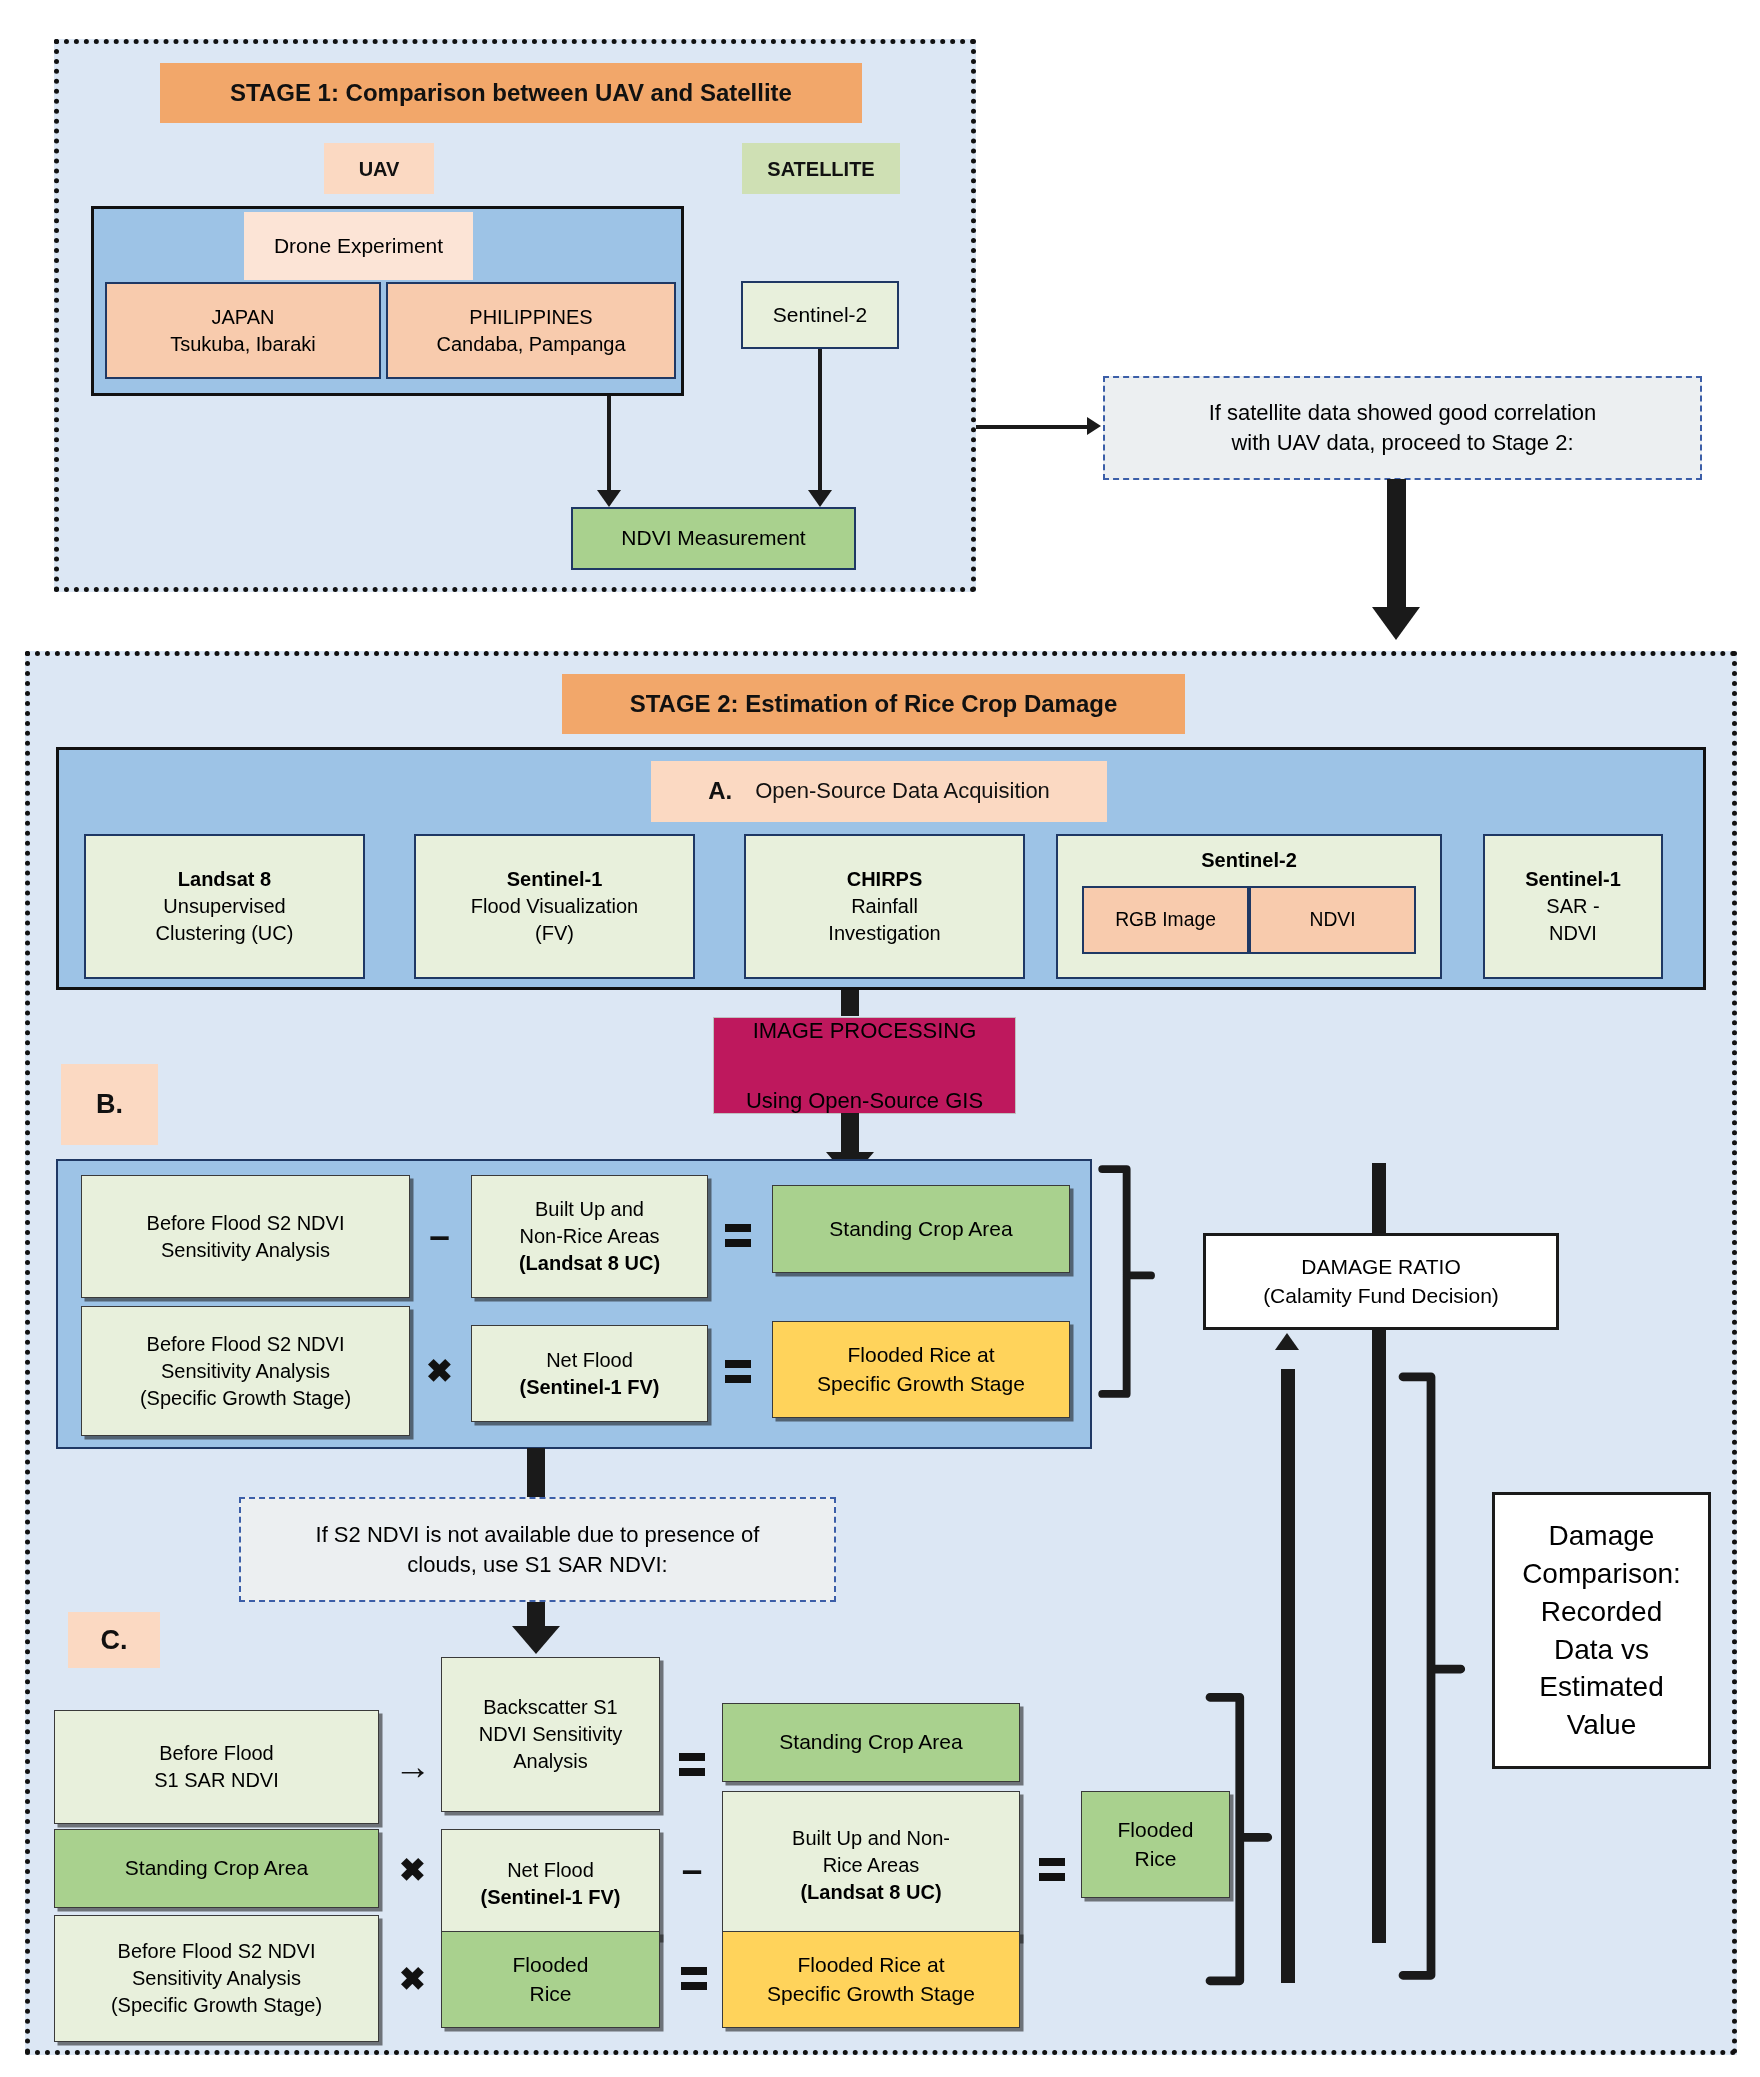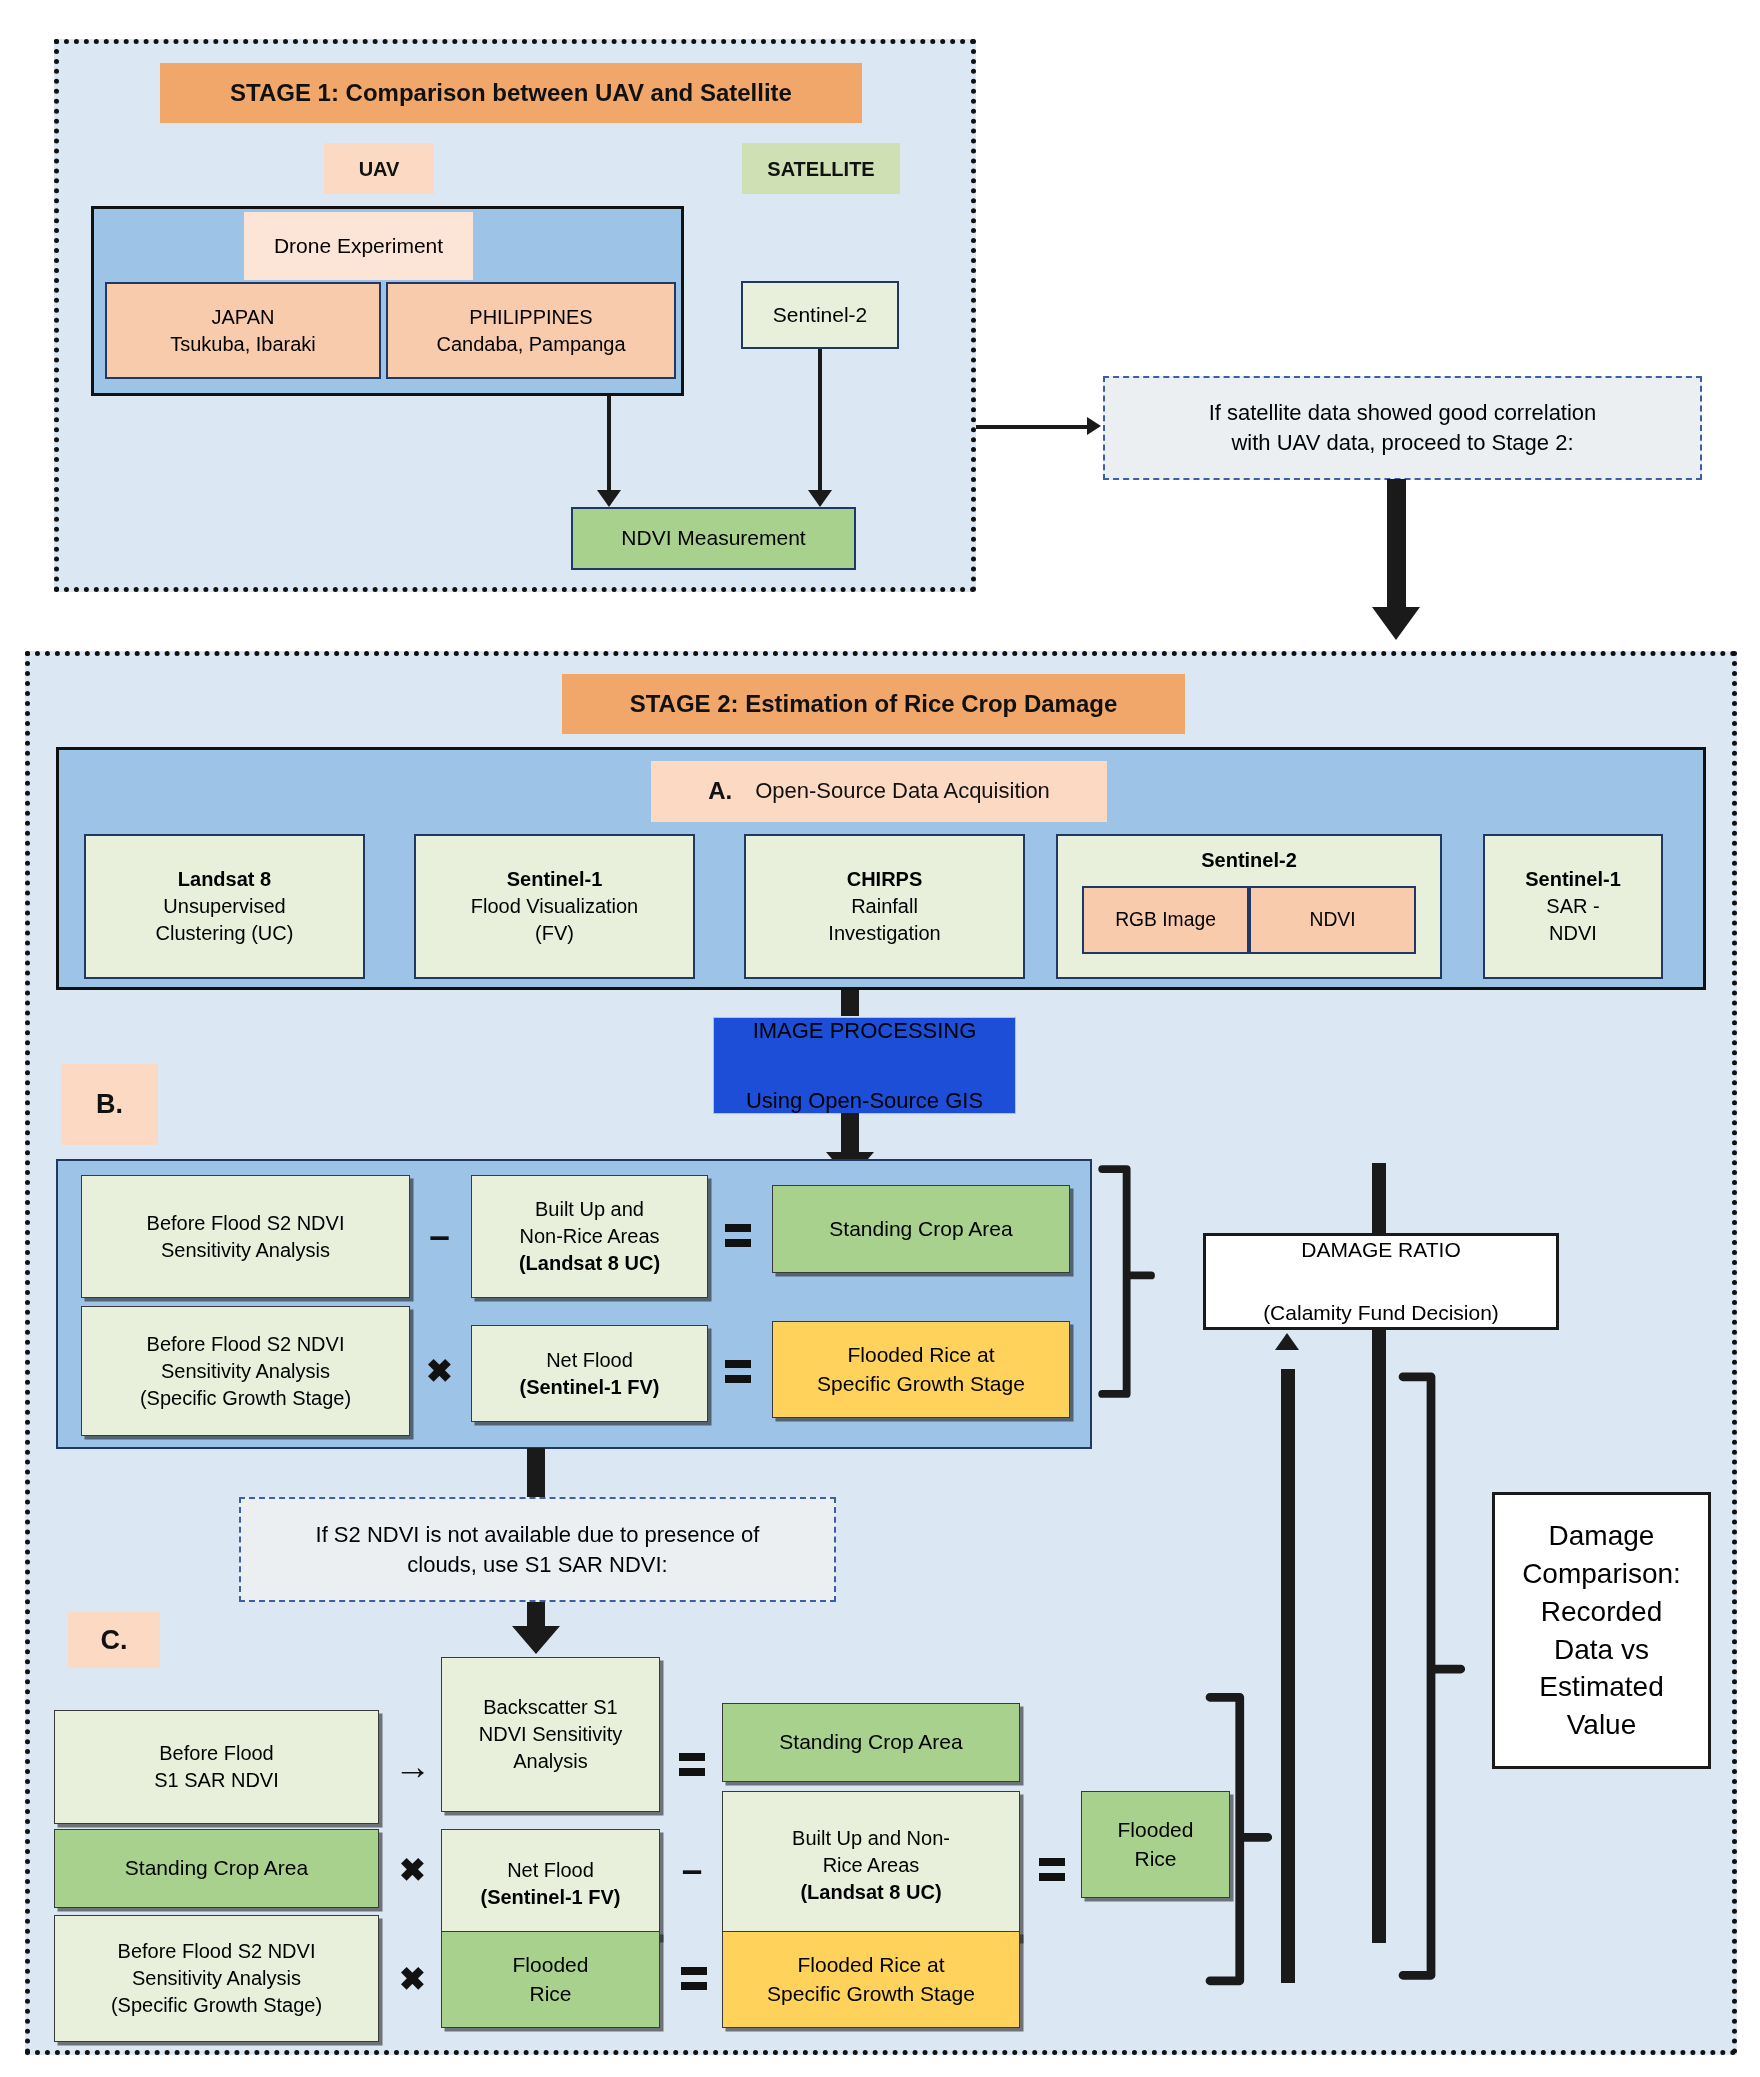--- a/index.html
+++ b/index.html
@@ -24,21 +24,21 @@
 
   .box{display:flex;align-items:center;justify-content:center;text-align:center;
        line-height:1.35;box-sizing:border-box;}
   .b-green{background:#e8f0dc;border:2.6px solid #1f3864;}
   .b-green-sh{background:#e8f0dc;border:1.8px solid #3a3a3a;box-shadow:3.5px 3.5px 0 rgba(20,20,20,.55);}
   .b-orange{background:#f8cbad;border:2.6px solid #1f3864;}
   .b-ndvi{background:#a9d18e;border:2.6px solid #1f3864;}
   .b-darkgreen{background:#a9d18e;border:1.8px solid #3a3a3a;box-shadow:3.5px 3.5px 0 rgba(20,20,20,.55);}
   .b-yellow{background:#ffd35b;border:1.8px solid #3a3a3a;box-shadow:3.5px 3.5px 0 rgba(20,20,20,.55);}
   .b-white{background:#ffffff;border:3.5px solid #1a1a1a;}
-  .b-grey{background:#1d4ed8;border:0.9px solid #bfbfbf;gap:40px;}
+  .b-grey{background:#be185d;border:0.9px solid #bfbfbf;gap:40px;}
   .b-dashnote{background:#eceff1;border:2.6px dashed #3b5ea8;}
 
   .drone{background:#fce4d6;display:flex;align-items:center;justify-content:center;}
 
   
   .vline{background:#1a1a1a;}
   .hline{background:#1a1a1a;}
   .arrow-dn{width:0;height:0;border-left:12.3px solid transparent;border-right:12.3px solid transparent;
             border-top:17.6px solid #1a1a1a;}
   .arrow-up{width:0;height:0;border-left:12.3px solid transparent;border-right:12.3px solid transparent;
@@ -199,21 +199,21 @@
     <span>Flooded Rice at</span>
     <span>Specific Growth Stage</span>
   </div>
 
   <div class="brace" style="left:1097px;top:1163px;width:61px;height:237px;">
     <svg width="61" height="237" viewBox="0 0 70 270">
       <path d="M6 6 H34 V128 H62 H34 V264 H6" fill="none" stroke="#1a1a1a" stroke-width="9" stroke-linecap="round" stroke-linejoin="round"></path>
     </svg>
   </div>
 
-  <div class="abs box b-white" style="left:1203px;top:1233px;width:356px;height:97px;flex-direction:column;font-size:21px;justify-content:space-between;">
+  <div class="abs box b-white" style="left:1203px;top:1233px;width:356px;height:97px;flex-direction:column;font-size:21px;">
     <span>DAMAGE RATIO</span>
     <span>(Calamity Fund Decision)</span>
   </div>
 
   <div class="abs vline" style="left:1372px;top:1163px;width:14px;height:72px;"></div>
   <div class="abs vline" style="left:1372px;top:1329px;width:14px;height:614px;"></div>
 
   <div class="abs vline" style="left:1281px;top:1369px;width:14px;height:614px;"></div>
   <div class="abs arrow-up" style="left:1275px;top:1333px;"></div>
 

